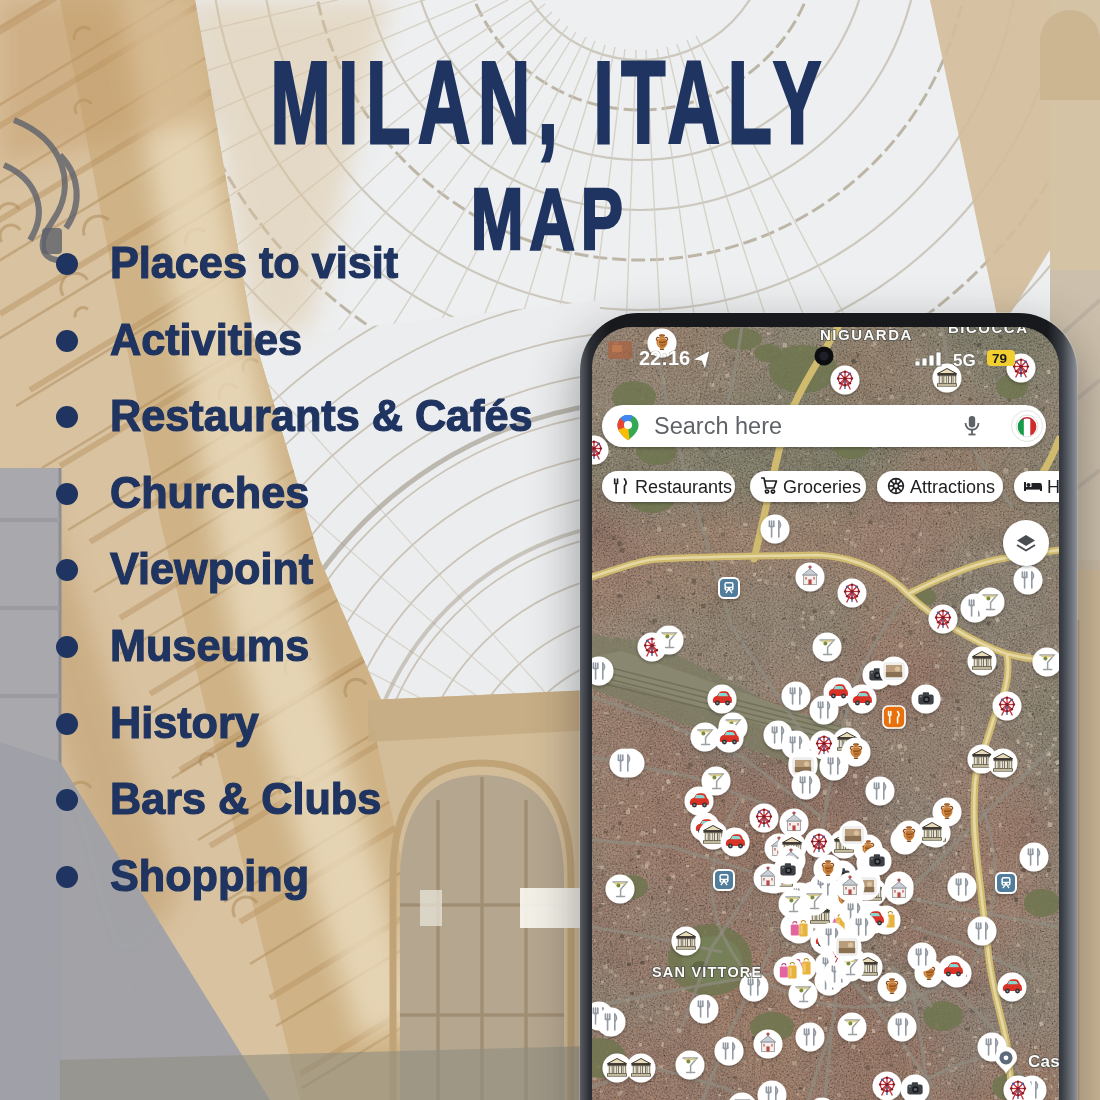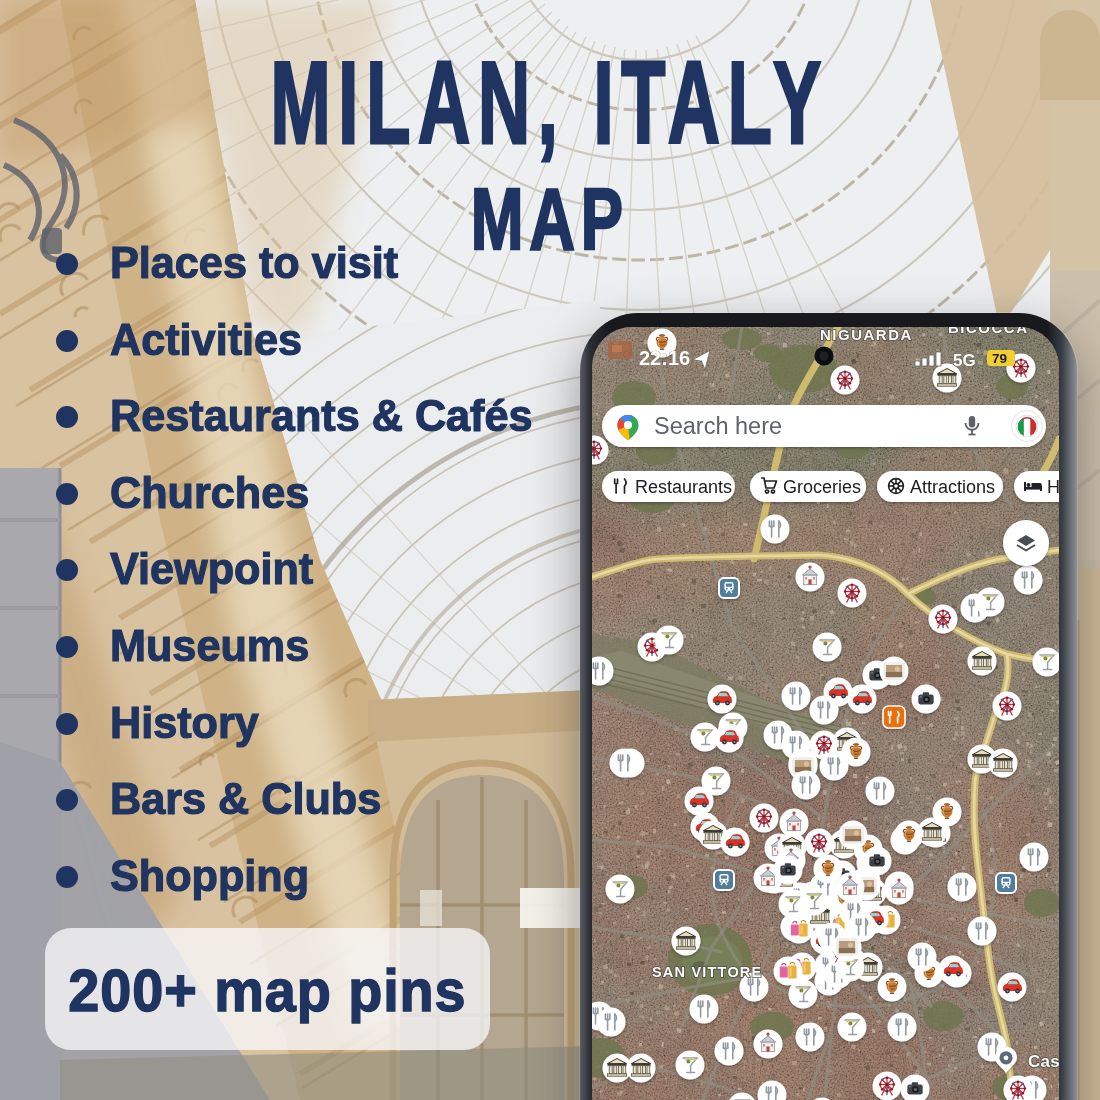--- a/index.html
+++ b/index.html
@@ -293,23 +293,20 @@
 <div class="bt" style="top:697px">History</div>
 
 <div class="dot" style="top:789px"></div>
 
 <div class="bt" style="top:773px">Bars &amp; Clubs</div>
 
 <div class="dot" style="top:866px"></div>
 
 <div class="bt" style="top:850px">Shopping</div>
 
-<div class="badge">
-      <span>200+ map pins</span>
-    </div>
 
 <div class="phone">
 <svg width="467" height="800" viewBox="0 0 467 800" style="position:absolute;left:12px;top:14px;border-radius:40px 40px 0 0;display:block">
 
 <defs>
 <filter id="blur18">
             <feGaussianBlur stdDeviation="16"></feGaussianBlur>
           </filter>
 <filter id="gn">
             <feTurbulence type="fractalNoise" baseFrequency="0.5" numOctaves="3" seed="11"></feTurbulence>

